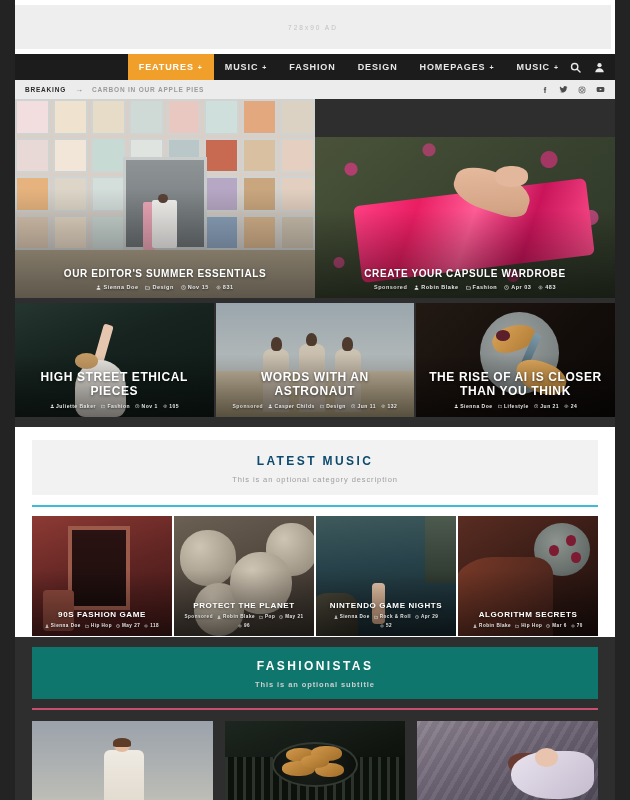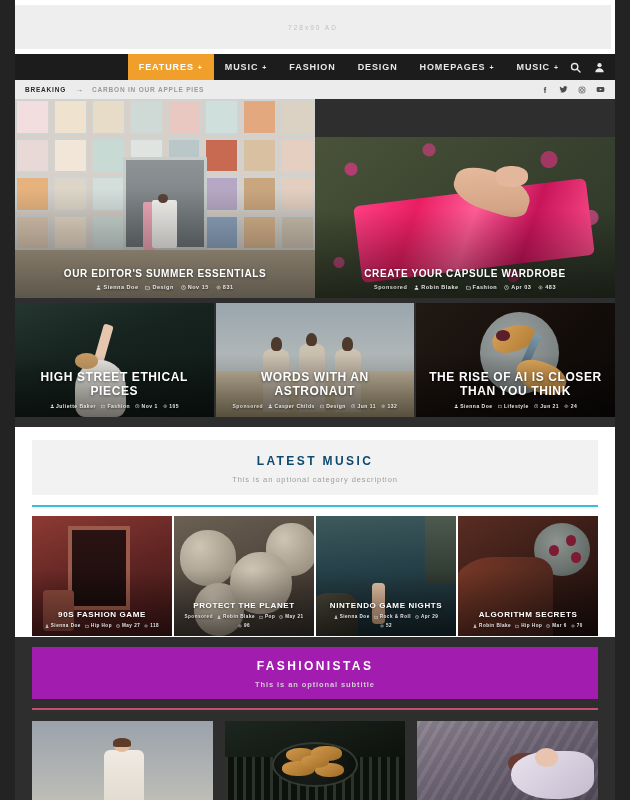--- a/index.html
+++ b/index.html
@@ -122,21 +122,21 @@
   .music-card { position:relative; flex:1; overflow:hidden; }
   .music-card .card-title { font-size:8px; }
   .music-card .card-meta { font-size:4.6px; gap:4px; margin-top:4px; }
 
   
   .dark-panel {
     position:absolute; left:15px; top:637px; width:600px; height:163px;
     background:#2e2e2e;
   }
   .dark-head {
-    margin:10px 17px 0 17px; background:#a21caf; padding:12px 10px 10px 10px; text-align:center;
+    margin:10px 17px 0 17px; background:#0f766e; padding:12px 10px 10px 10px; text-align:center;
   }
   .dark-title { font-size:12px; font-weight:700; letter-spacing:2.4px; color:#ffffff; }
   .dark-sub { margin-top:7px; font-size:7.5px; letter-spacing:0.9px; color:#cfcfcf; font-weight:700;}
   .dark-rule { height:2px; background:#c94f71; margin:9px 17px 0 17px; }
   .fashion-row { display:flex; gap:12px; margin:11px 17px 0 17px; height:95px; }
   .fashion-card { flex:1; position:relative; overflow:hidden; }
 
   
   .img { position:absolute; inset:0; }
 

